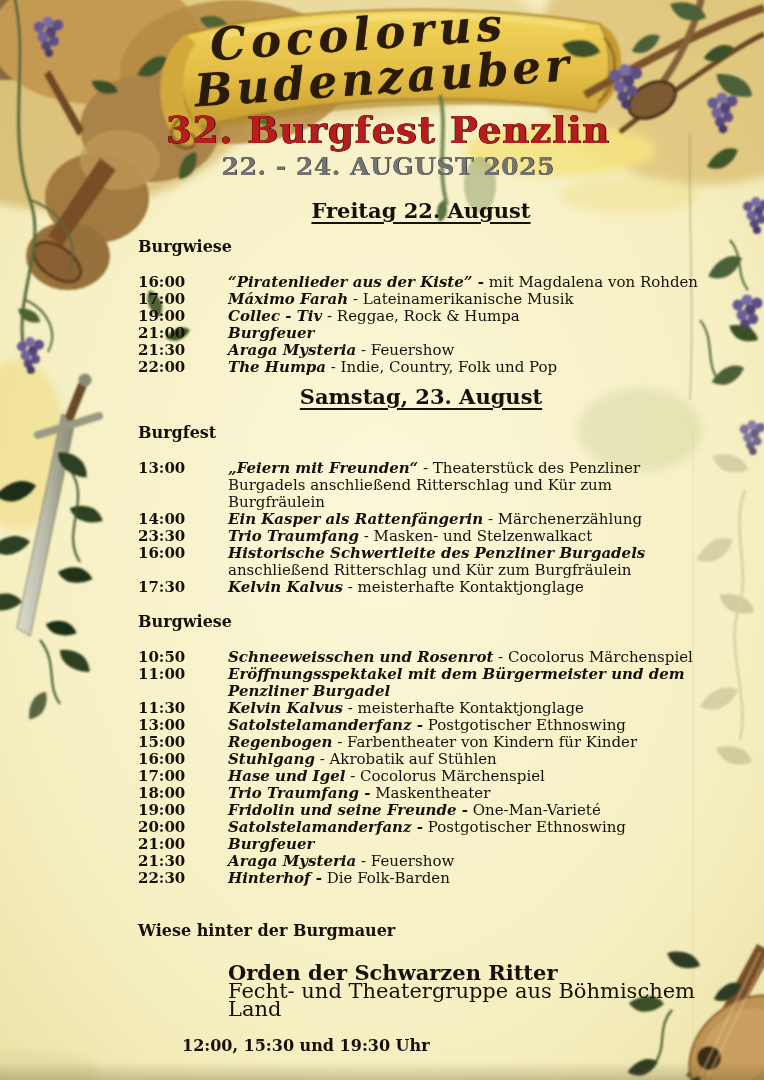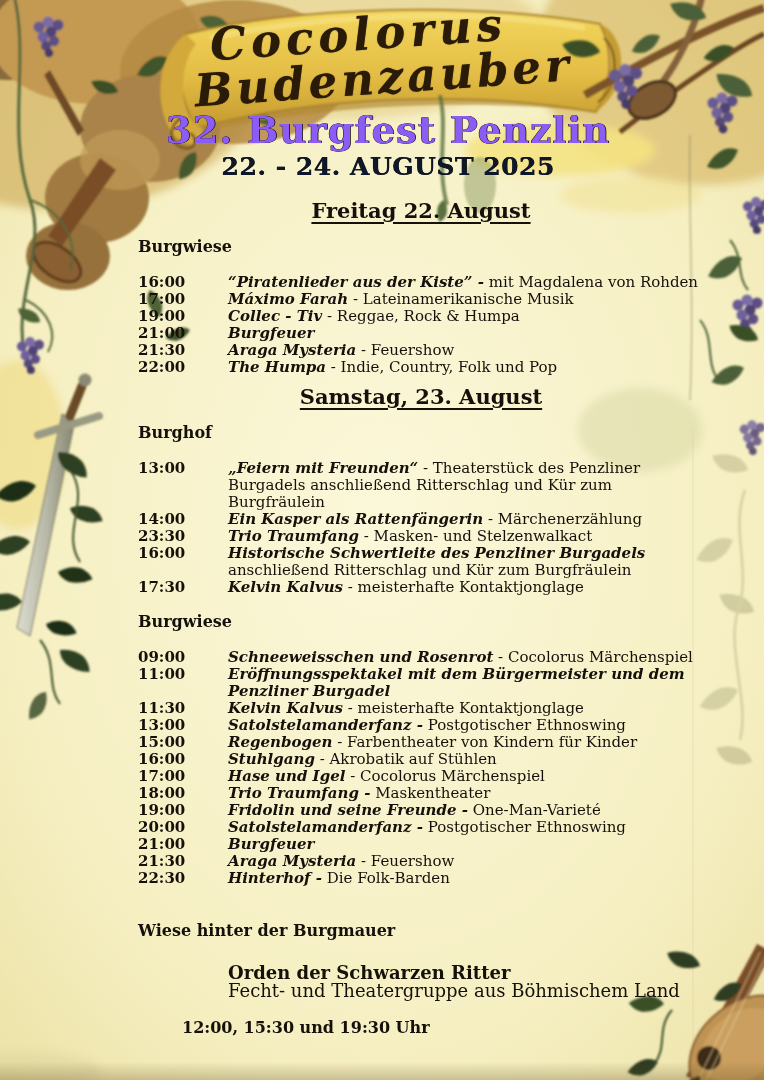--- a/index.html
+++ b/index.html
@@ -20,26 +20,26 @@
     left:110px;top:8px;width:500px;text-align:center;
     transform:rotate(-4deg);
     font-style:italic;font-weight:bold;color:#2a1a08;
     text-shadow:0 0 1px rgba(40,25,5,.6);
   }
   .banner-line1{font-size:45px;letter-spacing:5px;}
   .banner-line2{font-size:45px;letter-spacing:4px;margin-top:-8px;transform:translateX(22px);}
 
   .page-title{
     left:80px;top:108px;width:616px;text-align:center;
-    font-size:37px;font-weight:bold;letter-spacing:1px;color:#8b5cf6;
+    font-size:37px;font-weight:bold;letter-spacing:1px;color:#b91c1c;
     text-shadow:.7px 0 #100a03, -.4px 0 #100a03;
   }
   .date-range{
     left:80px;top:152px;width:616px;text-align:center;
-    font-size:25px;font-weight:bold;letter-spacing:.5px;color:#0f172a;
+    font-size:25px;font-weight:bold;letter-spacing:.5px;color:#737373;
     text-shadow:.4px 0 #100a03;
   }
 
   
   .schedule-wrap{left:138px;top:198px;width:566px;}
   .day-heading{
     width:500px;margin:0 auto 14px auto;text-align:center;
     font-size:21px;font-weight:bold;
     text-decoration:underline;text-decoration-thickness:2px;text-underline-offset:4px;
   }
@@ -47,21 +47,21 @@
   .venue-name{font-size:16px;font-weight:bold;margin:0 0 18px 0;}
   .event-list{margin-bottom:8px;}
   .event-list + .venue-name{margin-top:16px;}
   .event-row{display:grid;grid-template-columns:90px 1fr;font-size:15px;line-height:17px;}
   .ev-time{font-weight:bold;}
   .ev-text b{font-weight:bold;font-style:italic;}
   .ev-text b.italic{font-style:italic;}
 
   
   .footer-venue{font-size:16px;font-weight:bold;margin-top:34px;}
-  .footer-act{margin-left:90px;margin-top:24px;font-size:18px;line-height:18px;}
+  .footer-act{margin-left:90px;margin-top:24px;font-size:21px;line-height:18px;}
   .footer-act-name{font-weight:bold;}
   .footer-times{margin-left:44px;margin-top:18px;font-size:16px;font-weight:bold;}
 </style>
 </head>
 <body>
 
 <div class="poster">
 
   <svg class="art" width="764" height="1080" viewBox="0 0 764 1080" aria-hidden="true">
     <defs>
@@ -255,21 +255,21 @@
           <div class="event-row">
             <span class="ev-time">21:30</span>
             <span class="ev-text"><b>Araga Mysteria</b><span class="ev-desc"> - Feuershow</span></span>
           </div>
           <div class="event-row">
             <span class="ev-time">22:00</span>
             <span class="ev-text"><b>The Humpa</b><span class="ev-desc"> - Indie, Country, Folk und Pop</span></span>
           </div>
         </div>
         <div class="day-heading">Samstag, 23. August</div>
-        <div class="venue-name">Burghof</div>
+        <div class="venue-name">Burgfest</div>
         <div class="event-list">
           <div class="event-row">
             <span class="ev-time">13:00</span>
             <span class="ev-text"><b>„Feiern mit Freunden“</b><span class="ev-desc"> - Theaterstück des Penzliner Burgadels anschließend Ritterschlag und Kür zum Burgfräulein</span></span>
           </div>
           <div class="event-row">
             <span class="ev-time">14:00</span>
             <span class="ev-text"><b>Ein Kasper als Rattenfängerin</b><span class="ev-desc"> - Märchenerzählung</span></span>
           </div>
           <div class="event-row">
@@ -281,21 +281,21 @@
             <span class="ev-text"><b>Historische Schwertleite des Penzliner Burgadels</b><span class="ev-desc"> anschließend Ritterschlag und Kür zum Burgfräulein</span></span>
           </div>
           <div class="event-row">
             <span class="ev-time">17:30</span>
             <span class="ev-text"><b>Kelvin Kalvus</b><span class="ev-desc"> - meisterhafte Kontaktjonglage</span></span>
           </div>
         </div>
         <div class="venue-name">Burgwiese</div>
         <div class="event-list">
           <div class="event-row">
-            <span class="ev-time">09:00</span>
+            <span class="ev-time">10:50</span>
             <span class="ev-text"><b>Schneeweisschen und Rosenrot</b><span class="ev-desc"> - Cocolorus Märchenspiel</span></span>
           </div>
           <div class="event-row">
             <span class="ev-time">11:00</span>
             <span class="ev-text"><b>Eröffnungsspektakel mit dem Bürgermeister und dem Penzliner Burgadel</b></span>
           </div>
           <div class="event-row">
             <span class="ev-time">11:30</span>
             <span class="ev-text"><b>Kelvin Kalvus</b><span class="ev-desc"> - meisterhafte Kontaktjonglage</span></span>
           </div>

